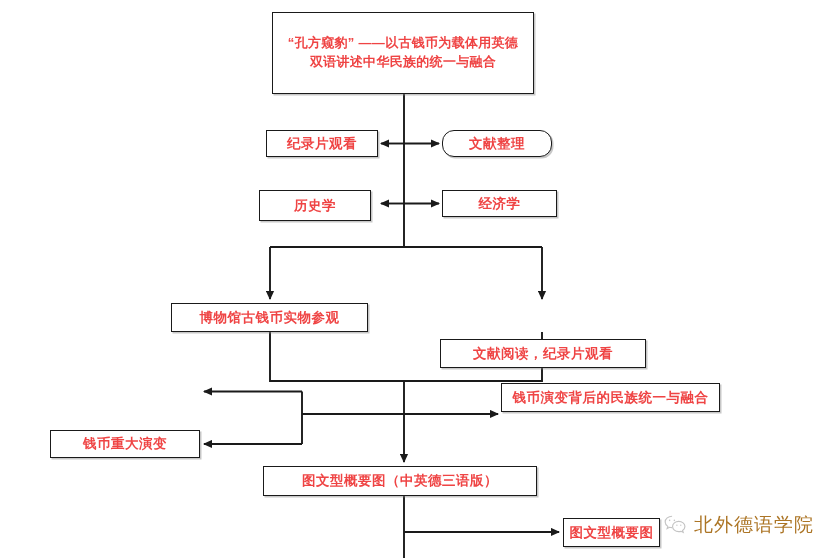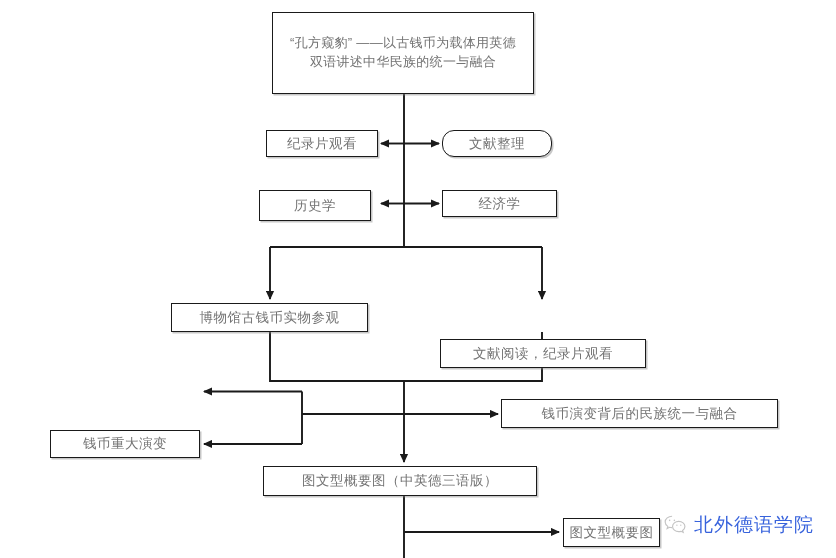--- a/index.html
+++ b/index.html
@@ -22,47 +22,48 @@
     left: 0;
     top: 0;
     width: 836px;
     height: 558px;
   }
   .node {
     position: absolute;
     box-sizing: border-box;
     border: 1.6px solid #1a1a1a;
     background: #ffffff;
-    color: #737373;
+    color: #ef4444;
     display: flex;
     align-items: center;
     justify-content: center;
     text-align: center;
     line-height: 1.45;
     font-size: 13.5px;
     letter-spacing: 0.5px;
     box-shadow: 1.5px 1.5px 0 rgba(130,130,130,0.45);
     z-index: 2;
+    font-weight: bold;
   }
   .node.title-node {
     font-size: 13px;
     padding: 0 12px;
     letter-spacing: 0.3px;
   }
   .watermark {
     position: absolute;
     display: flex;
     align-items: center;
     gap: 6px;
     z-index: 3;
     opacity: 0.88;
   }
   .watermark .wm-text {
     font-size: 19px;
-    color: #1d4ed8;
+    color: #a16207;
     letter-spacing: 1px;
     font-family: "Liberation Serif", "DejaVu Serif", serif;
   }
   .watermark .wm-icon {
     width: 26px;
     height: 26px;
     display: block;
     opacity: 0.45;
   }
 </style>
@@ -116,21 +117,21 @@
 
   <div class="node" style="left:442px; top:190px; width:115px; height:27px;text-align:right;">经济学</div>
 
   <div class="node" style="left:171px; top:303px; width:197px; height:29px;">博物馆古钱币实物参观</div>
 
   <div class="node" style="left:440px; top:303px; width:206px; height:29px;margin-top:36px;">文献阅读，纪录片观看</div>
 
 
   <div class="node" style="left:50px; top:430px; width:150px; height:28px;">钱币重大演变</div>
 
-  <div class="node" style="left:501px; top:399px; width:277px; height:29px;">钱币演变背后的民族统一与融合</div>
+  <div class="node" style="left:501px; top:383px; width:219px; height:29px;">钱币演变背后的民族统一与融合</div>
 
   <div class="node" style="left:263px; top:466px; width:274px; height:30px;">图文型概要图（中英德三语版）</div>
 
   <div class="node" style="left:563px; top:518px; width:97px; height:29px;">图文型概要图</div>
 
   <div class="watermark" style="left:662px; top:512px;">
     <svg class="wm-icon" viewBox="0 0 32 32" xmlns="http://www.w3.org/2000/svg">
       <g fill="none" stroke="#6b6b6b" stroke-width="1.4">
         <path d="M12.4 5.2c-4.7 0-8.5 3.1-8.5 7 0 2.2 1.3 4.2 3.3 5.5l-0.9 2.6 3-1.5c0.9 0.3 1.9 0.4 3 0.4"></path>
         <path d="M20.6 11.6c4.2 0 7.6 2.8 7.6 6.3 0 2-1.1 3.7-2.9 4.9l0.8 2.3-2.7-1.3c-0.9 0.3-1.8 0.4-2.8 0.4-4.2 0-7.6-2.8-7.6-6.3s3.4-6.3 7.6-6.3z"></path>

